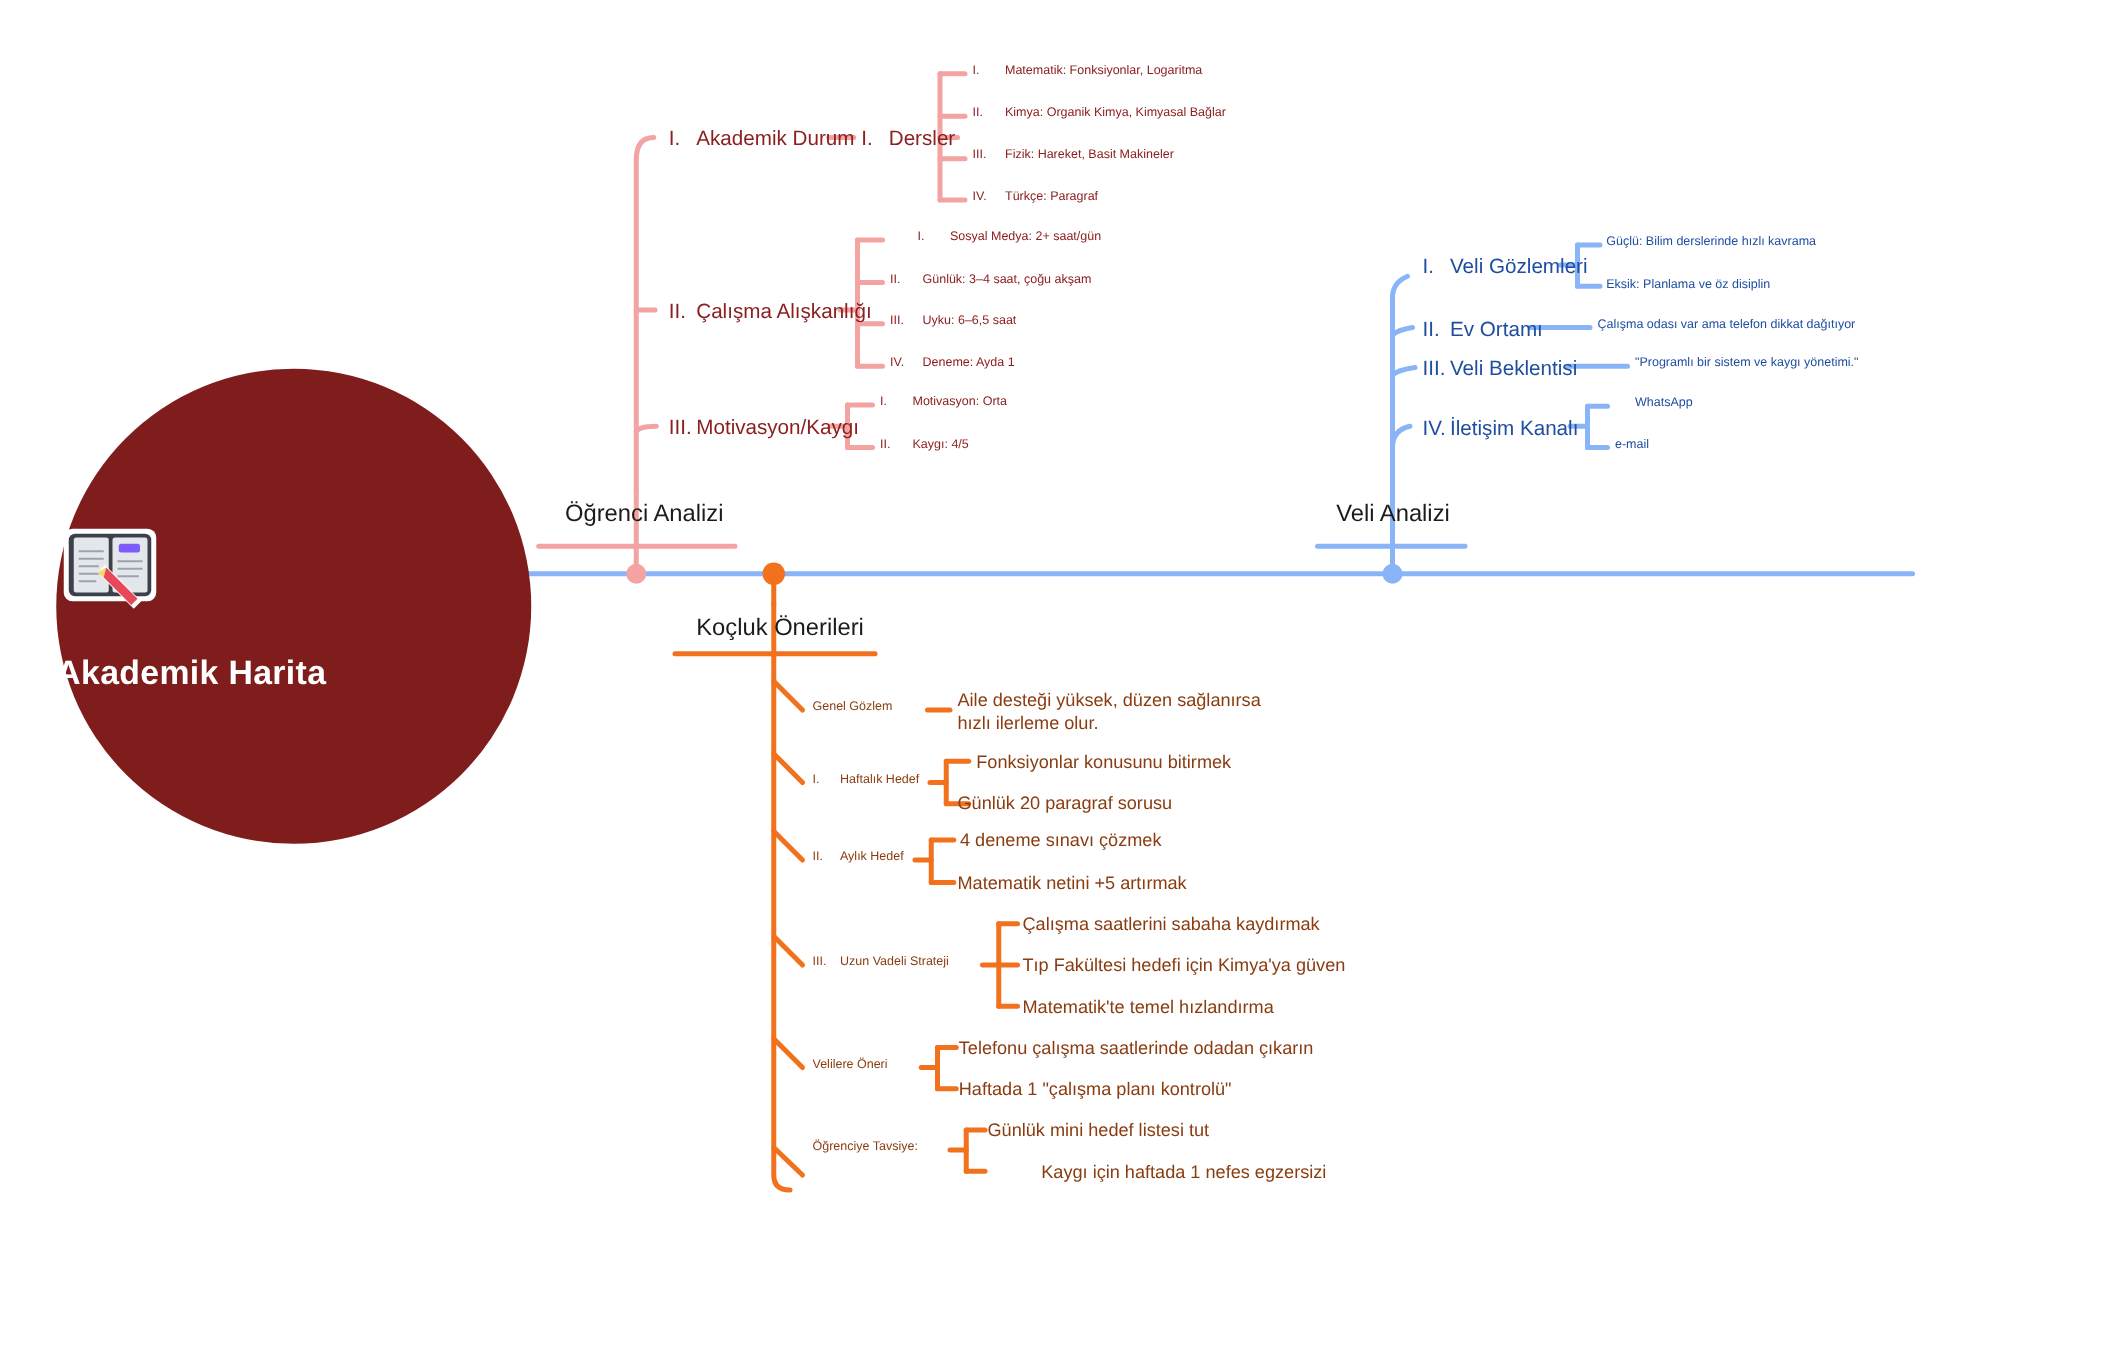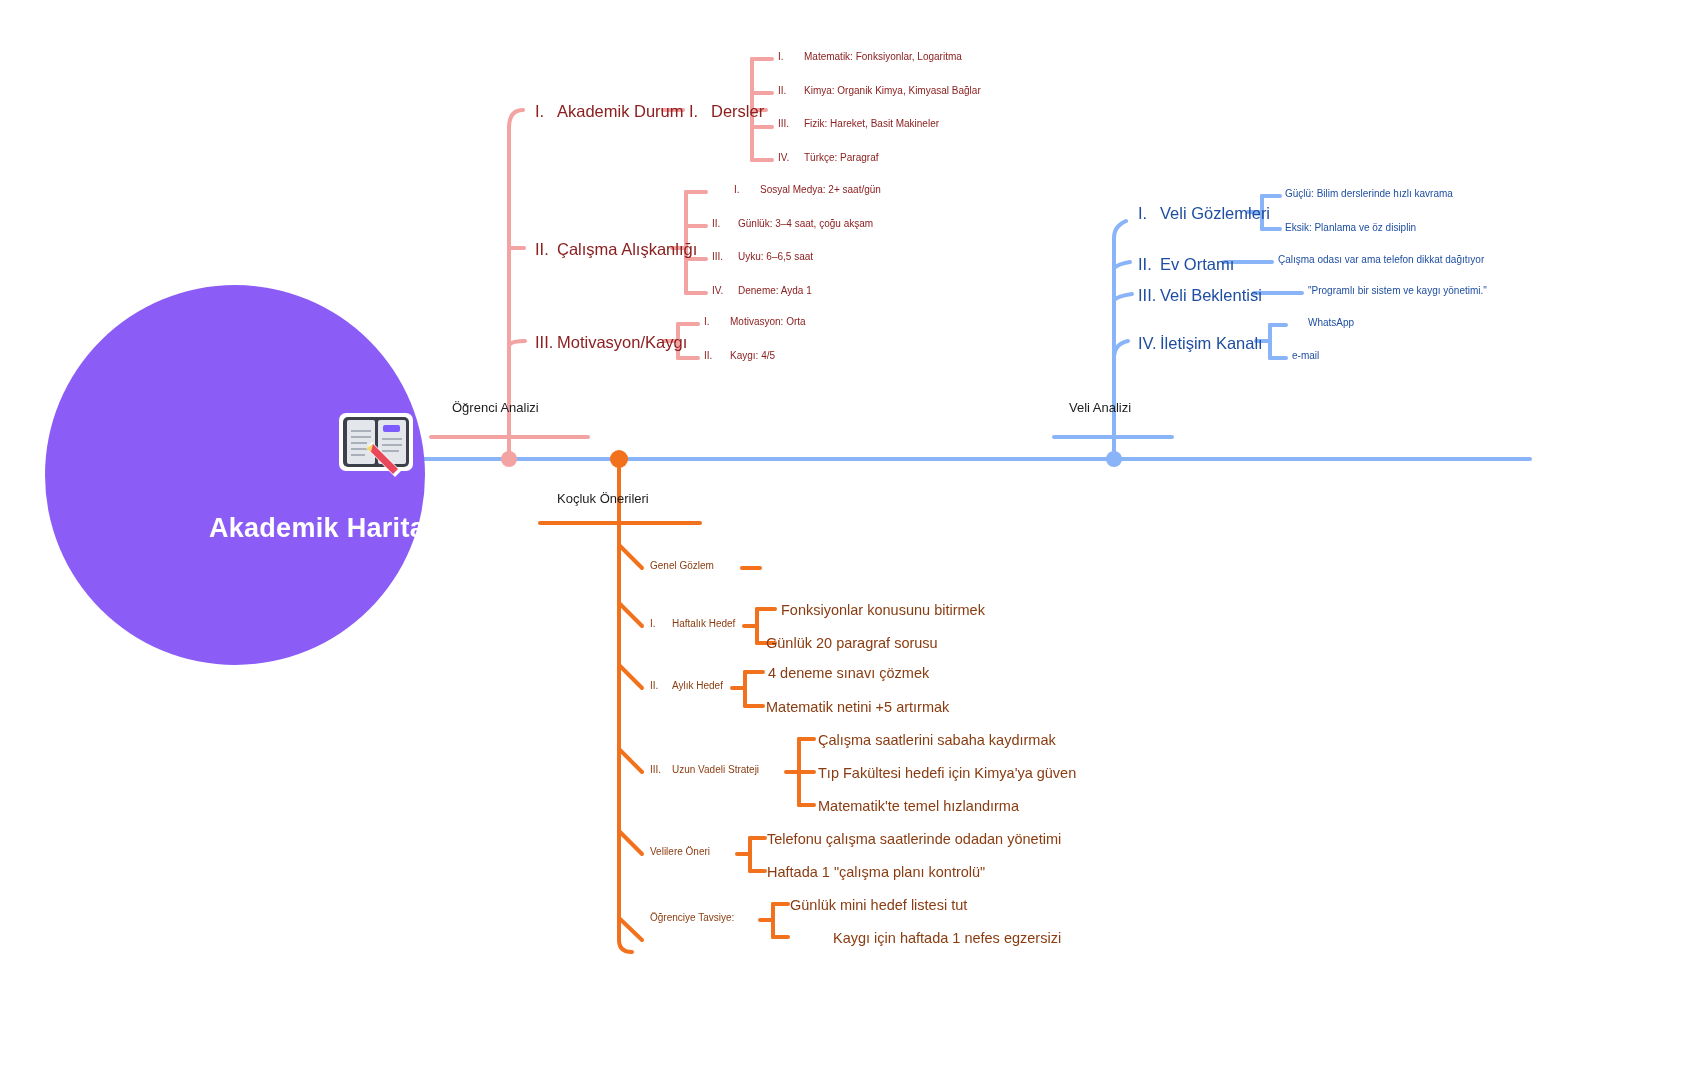--- a/index.html
+++ b/index.html
@@ -7,26 +7,26 @@
     width: 1682px; height: 1082px;
     background: #ffffff;
     font-family: "Liberation Sans", sans-serif;
     overflow: hidden;
   }
   #stage { position: relative; width: 1682px; height: 1082px; }
 
   
   .center-node {
     position: absolute;
-    left: 45px; top: 285px;
+    left: 45px; top: 295px;
     width: 380px; height: 380px;
     border-radius: 50%;
-    background: #8b5cf6;
+    background: #7f1d1d;
     display: flex; flex-direction: column;
-    align-items: flex-end; justify-content: center;
+    align-items: flex-start; justify-content: center;
   }
   .center-icon { width: 92px; height: 80px; margin-bottom: 26px; }
   .center-title {
     color: #ffffff;
     font-size: 27px;
     font-weight: bold;
     letter-spacing: .3px;
   }
 
   
@@ -42,21 +42,21 @@
 
   .t-pink   { color: #8c2020; }
   .t-blue   { color: #1f4ea1; }
   .t-orange { color: #8a3c10; }
 
   .lvl1 { font-size: 16.5px; }
   .lvl2 { font-size: 10px; }
   .lvl3 { font-size: 14.5px; }
 
   .branch-title {
-    font-size: 13px;
+    font-size: 19px;
     color: #1c1c1c;
   }
 
   .num { display: inline-block; }
   .num-w  { width: 26px; }
   .num-w2 { width: 22px; }
 </style>
 </head>
 <body>
 
@@ -256,20 +256,21 @@
   </div>
   <div class="node lvl2 t-blue" style="left:1308px; top:285px;">"Programlı bir sistem ve kaygı yönetimi."</div>
 
   <div class="node lvl1 t-blue" style="left:1138px; top:333px;">
     <span class="num num-w2">IV.</span><span>İletişim Kanalı</span>
   </div>
   <div class="node lvl2 t-blue" style="left:1292px; top:317px;margin-left:16px;">WhatsApp</div>
   <div class="node lvl2 t-blue" style="left:1292px; top:350px;">e-mail</div>
 
   <div class="node lvl2 t-orange" style="left:650px; top:560px;">Genel Gözlem</div>
+  <div class="node lvl3 t-orange wrap" style="left:766px; top:552px; width:255px;">Aile desteği yüksek, düzen sağlanırsa hızlı ilerleme olur.</div>
 
   <div class="node lvl2 t-orange" style="left:650px; top:618px;">
     <span class="num num-w2">I.</span><span>Haftalık Hedef</span>
   </div>
   <div class="node lvl3 t-orange" style="left:781px; top:601px;">Fonksiyonlar konusunu bitirmek</div>
   <div class="node lvl3 t-orange" style="left:766px; top:634px;">Günlük 20 paragraf sorusu</div>
 
   <div class="node lvl2 t-orange" style="left:650px; top:680px;">
     <span class="num num-w2">II.</span><span>Aylık Hedef</span>
   </div>
@@ -277,20 +278,20 @@
   <div class="node lvl3 t-orange" style="left:766px; top:698px;">Matematik netini +5 artırmak</div>
 
   <div class="node lvl2 t-orange" style="left:650px; top:764px;">
     <span class="num num-w2">III.</span><span>Uzun Vadeli Strateji</span>
   </div>
   <div class="node lvl3 t-orange" style="left:818px; top:731px;">Çalışma saatlerini sabaha kaydırmak</div>
   <div class="node lvl3 t-orange" style="left:818px; top:764px;">Tıp Fakültesi hedefi için Kimya'ya güven</div>
   <div class="node lvl3 t-orange" style="left:818px; top:797px;">Matematik'te temel hızlandırma</div>
 
   <div class="node lvl2 t-orange" style="left:650px; top:846px;">Velilere Öneri</div>
-  <div class="node lvl3 t-orange" style="left:767px; top:830px;">Telefonu çalışma saatlerinde odadan yönetimi</div>
+  <div class="node lvl3 t-orange" style="left:767px; top:830px;">Telefonu çalışma saatlerinde odadan çıkarın</div>
   <div class="node lvl3 t-orange" style="left:767px; top:863px;">Haftada 1 "çalışma planı kontrolü"</div>
 
   <div class="node lvl2 t-orange" style="left:650px; top:912px;">Öğrenciye Tavsiye:</div>
   <div class="node lvl3 t-orange" style="left:790px; top:896px;">Günlük mini hedef listesi tut</div>
   <div class="node lvl3 t-orange" style="left:790px; top:929px;margin-left:43px;">Kaygı için haftada 1 nefes egzersizi</div>
 
 </div>
 
 </body></html>

